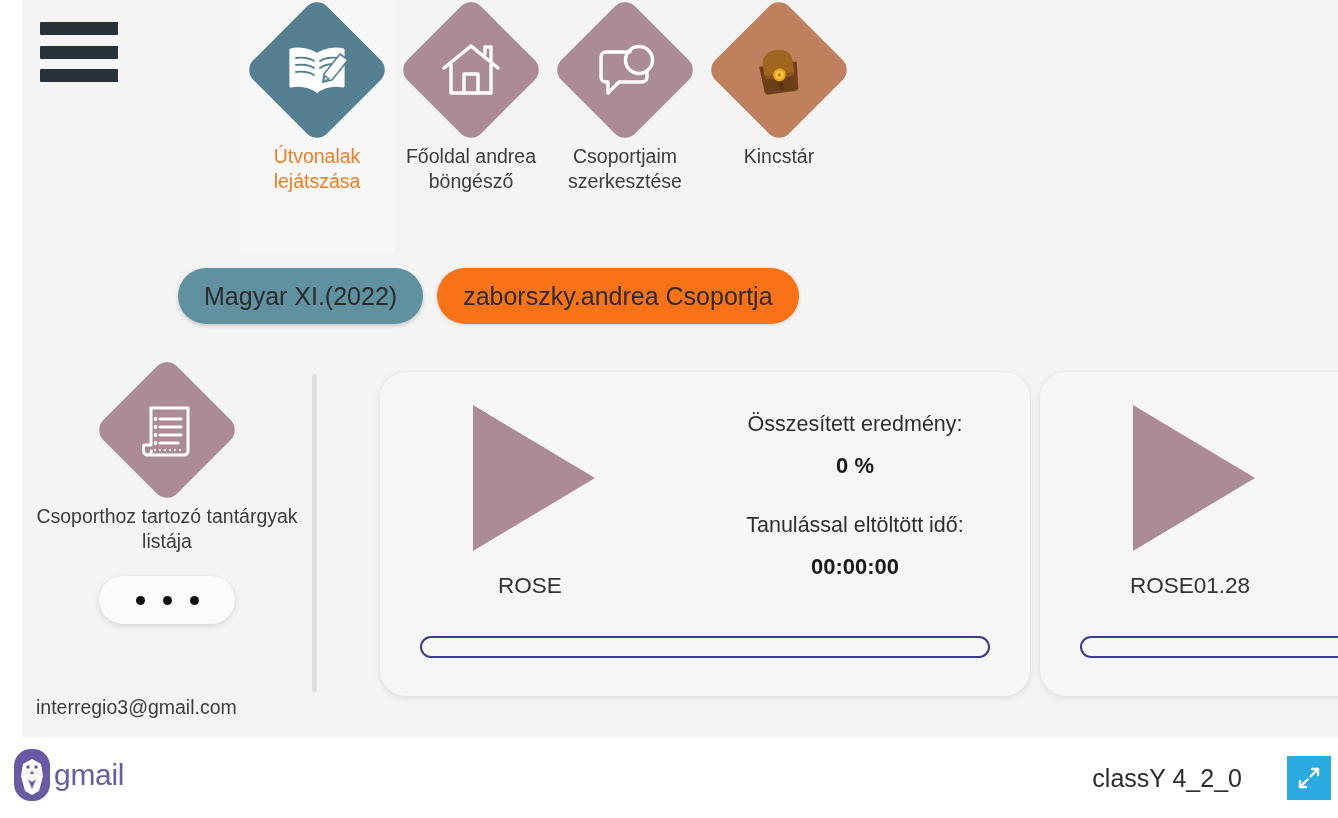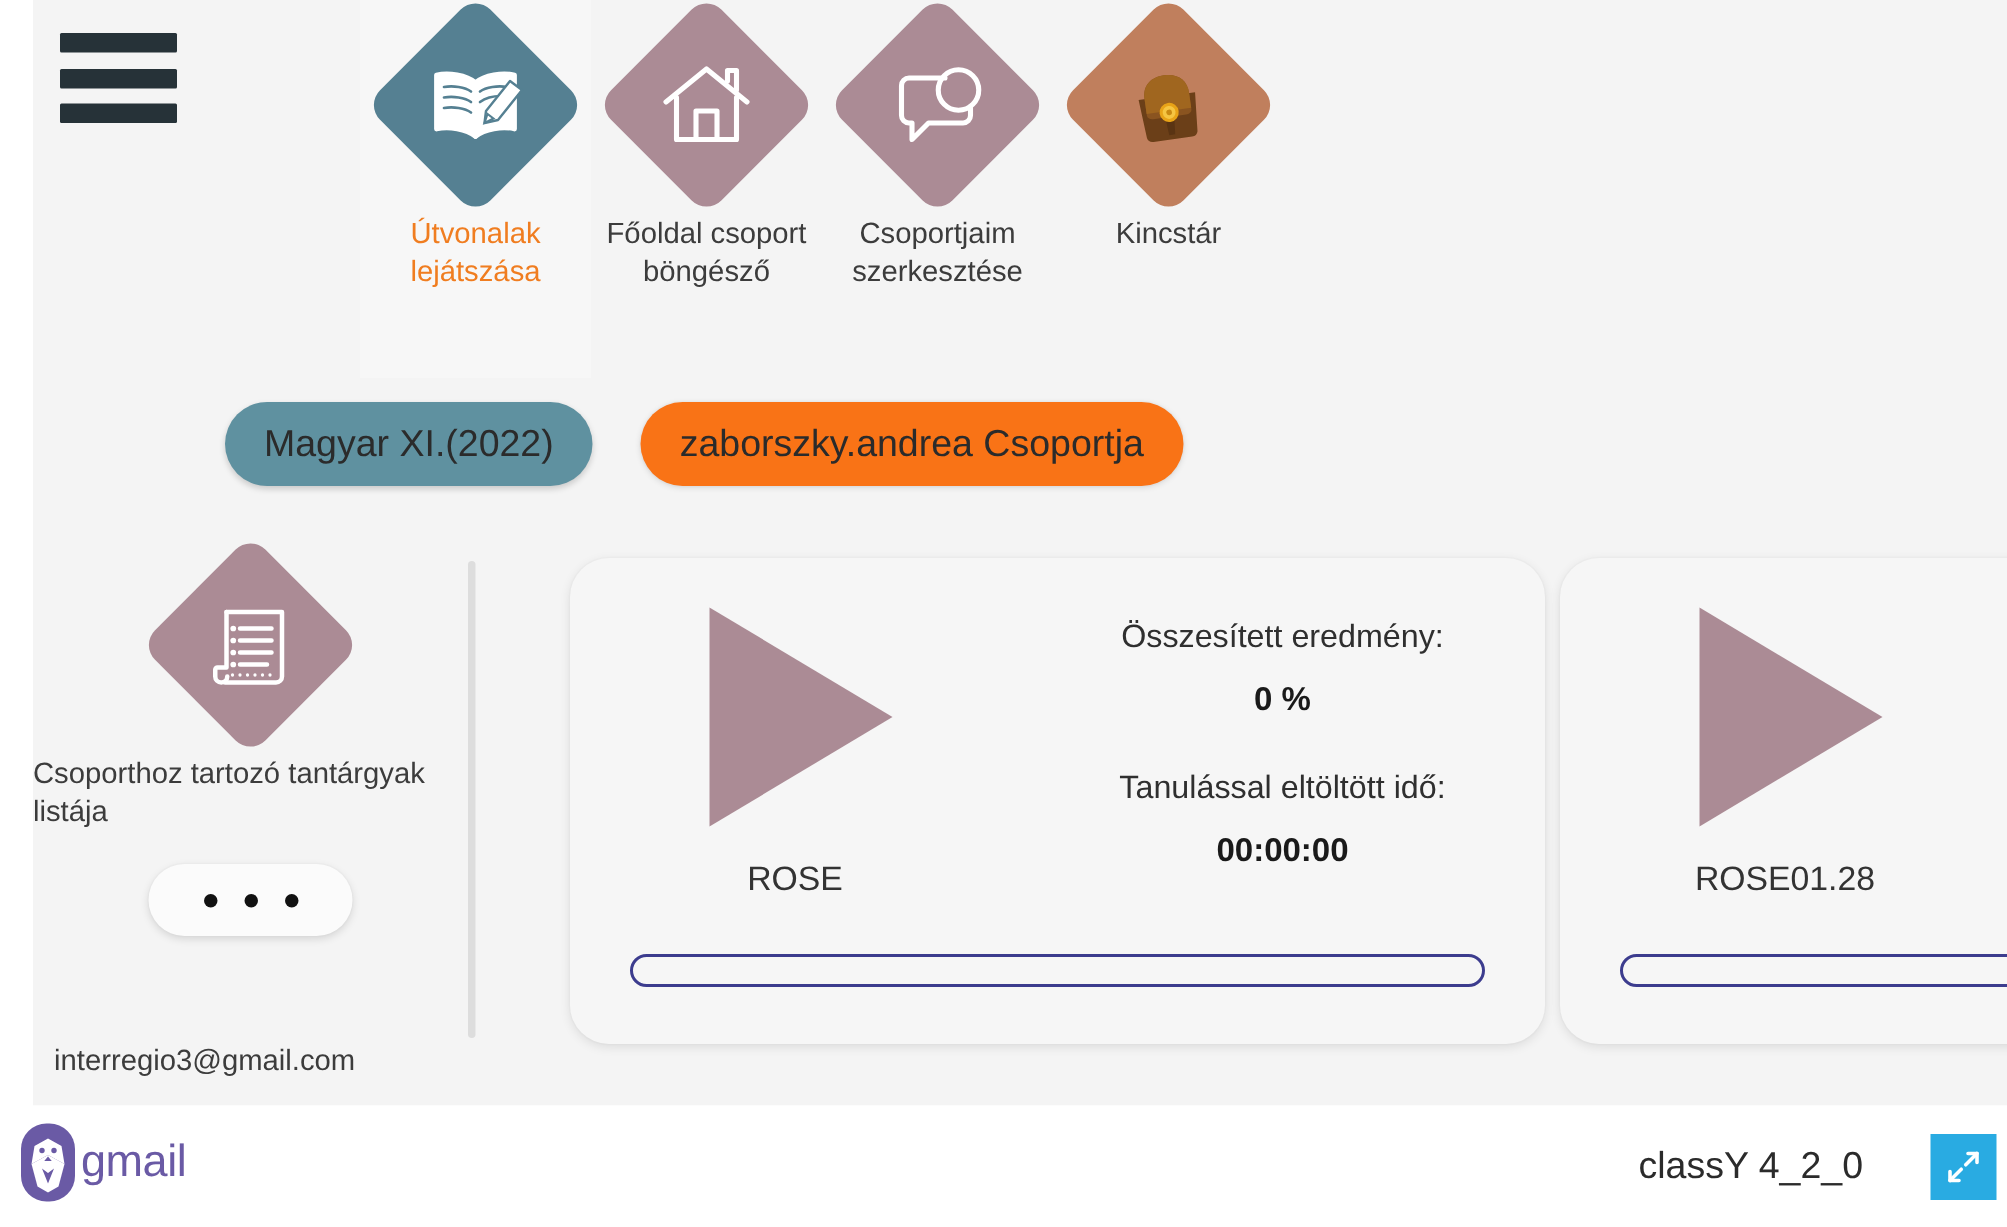--- a/index.html
+++ b/index.html
@@ -64,22 +64,22 @@
 
   .navlabel {
     font-size: 19.5px; line-height: 25px;
     color: #3c3c3c; text-align: center;
     margin-top: 12px;
   }
   .navitem.active .navlabel { color: #f07d20; }
 
   
   .crumbs {
-    position: absolute; left: 128px; top: 268px;
-    display: flex; align-items: center; gap: 32px;
+    position: absolute; left: 156px; top: 268px;
+    display: flex; align-items: center; gap: 14px;
   }
   .pill {
     height: 56px; border-radius: 28px;
     display: flex; align-items: center; justify-content: center;
     padding: 0 26px;
     font-size: 25px; color: #333;
     cursor: pointer;
   }
   .pill.solid {
     background: #5f91a0; color: #2b2b2b;
@@ -93,21 +93,21 @@
   
   .bodyrow { position: absolute; left: 0; top: 356px; right: 0; bottom: 0; }
 
   .sidepanel {
     position: absolute; left: 0; top: 0; width: 290px;
     display: flex; flex-direction: column; align-items: center;
     padding-top: 22px;
   }
   .sidelabel {
     font-size: 19.5px; line-height: 25px;
-    color: #3c3c3c; margin-top: 12px;
+    color: #3c3c3c; text-align: center; margin-top: 12px;
   }
   .dotsbtn {
     margin-top: 22px;
     width: 136px; height: 48px; border-radius: 24px;
     background: #fbfbfb;
     box-shadow: 0 2px 6px rgba(0,0,0,.13), 0 0 0 1px rgba(0,0,0,.012);
     display: flex; align-items: center; justify-content: center; gap: 18px;
     cursor: pointer;
   }
   .dotsbtn i { width: 9px; height: 9px; border-radius: 50%; background: #111; display:block; }
@@ -231,21 +231,21 @@
           <div class="diamond" style="background:#ab8b95">
             <svg class="glyph" width="62" height="58" viewBox="0 0 62 58">
               <g fill="none" stroke="#ffffff" stroke-width="3.4" stroke-linecap="round" stroke-linejoin="round">
                 <path d="M4 27 L31 5 L58 27"></path>
                 <path d="M11 24 L11 52 L51 52 L51 24"></path>
                 <path d="M24 52 L24 33 L38 33 L38 52"></path>
                 <path d="M45 13 L45 6 L51 6 L51 19"></path>
               </g>
             </svg>
           </div>
-          <div class="navlabel">Főoldal csoport böngésző</div>
+          <div class="navlabel">Főoldal andrea böngésző</div>
         </div>
 
         <div class="navitem">
           <div class="diamond" style="background:#ab8b95">
             <svg class="glyph" width="62" height="58" viewBox="0 0 62 58">
               <g fill="none" stroke="#ffffff" stroke-width="3.4" stroke-linecap="round" stroke-linejoin="round">
                 <path d="M36 11 L12 11 A5 5 0 0 0 7 16 L7 36 A5 5 0 0 0 12 41 L14 41 L14 52 L25 41 L48 41 A5 5 0 0 0 53 36 L53 30"></path>
                 <circle cx="45" cy="19" r="13.5"></circle>
               </g>
             </svg>

